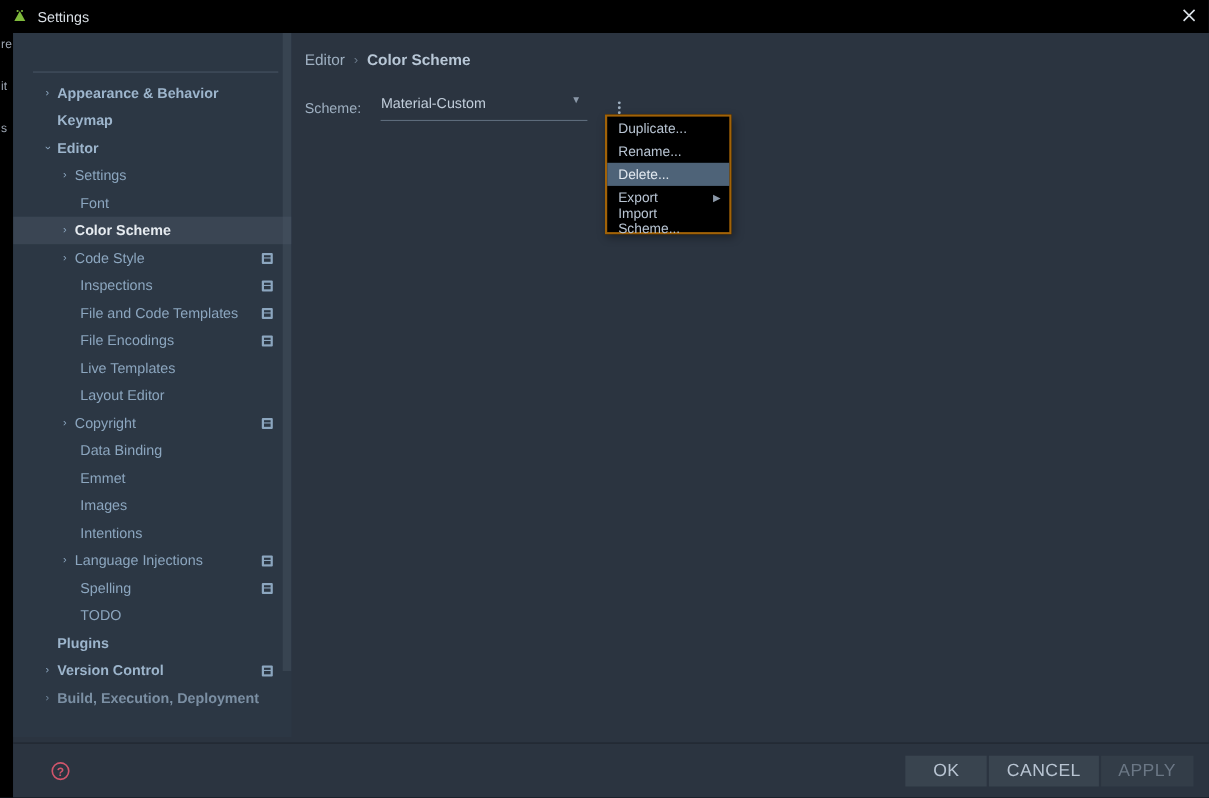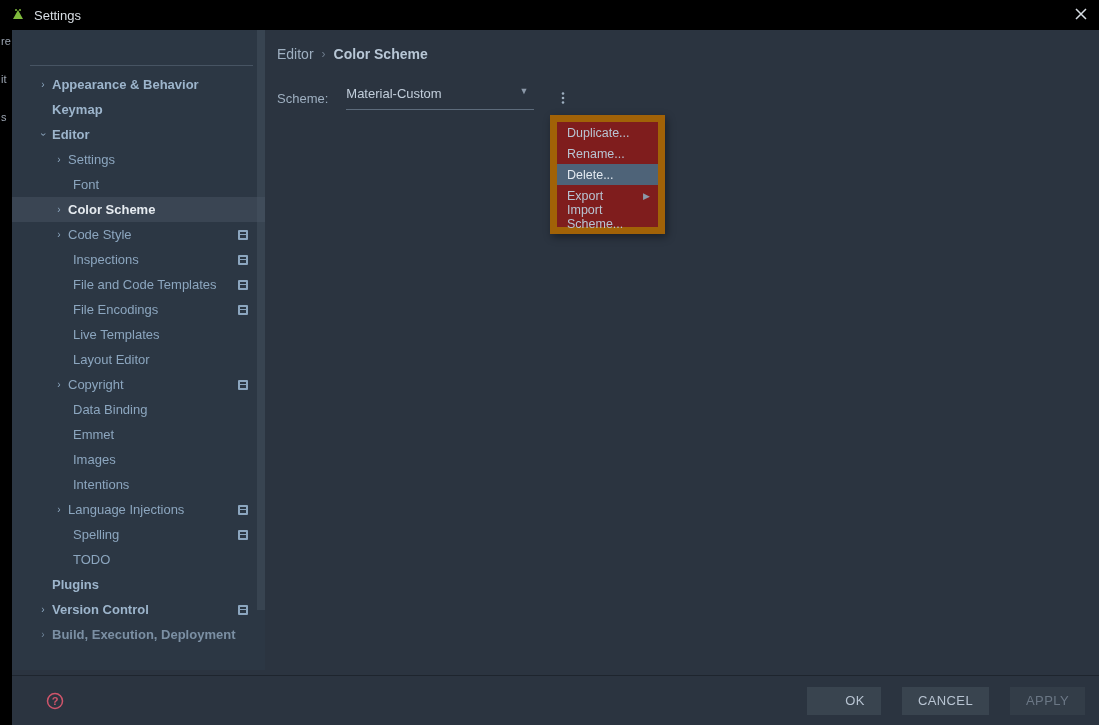--- a/index.html
+++ b/index.html
@@ -31,29 +31,29 @@
   .main { position: absolute; left: 265px; top: 0; width: 822px; height: 640px; }
   .breadcrumb { display: flex; align-items: center; height: 36px; padding-top: 12px; font-size: 14px; color: #9eafc0; }
   .breadcrumb .sep { margin: 0 8px; color: #6b7a8a; font-size: 12px; }
   .breadcrumb .current { font-weight: 600; color: #b8c7d6; }
   .scheme-row { display: flex; align-items: center; margin-top: 20px; font-size: 13px; color: #9eafc0; }
   .scheme-row .label { margin-right: 18px; }
   .scheme-select { width: 188px; height: 24px; border-bottom: 1px solid #5d6b7b; display: flex; color: #c2cedb; justify-content: space-between; padding-right: 6px; cursor: pointer; gap: 48px; }
   .scheme-select .tri { font-size: 9px; color: #8b98a8; }
   .gear-btn { margin-left: 20px; width: 18px; height: 18px; display: flex; align-items: center; justify-content: center; cursor: pointer; color: #9eafc0; }
   .gear-btn svg { display: block; }
-  .popup { position: absolute; left: 273px; top: 85px; width: 115px; background: #7f1d1d; box-shadow: 2px 3px 8px rgba(0,0,0,0.4); border: 7px solid #a16207; }
+  .popup { position: absolute; left: 273px; top: 74px; width: 115px; background: #000000; box-shadow: 2px 3px 8px rgba(0,0,0,0.4); border: 2px solid #a16207; }
   .popup-item { height: 21px; display: flex; align-items: center; justify-content: space-between; padding: 0 8px 0 10px; font-size: 12.5px; color: #b8c4d2; cursor: pointer; }
   .popup-item.highlight { background: #4e6378; color: #e2e9f0; }
   .popup-item .sub { font-size: 9px; color: #8b98a8; }
   .bottombar { position: absolute; left: 0; bottom: 0; width: 1087px; height: 50px; border-top: 1px solid #1e252e; background: #2b3440; display: flex; align-items: center; padding: 0 14px; }
   .help-btn { width: 22px; height: 22px; border-radius: 11px; display: flex; align-items: center; justify-content: center; cursor: pointer; margin-left: 18px; }
   .help-btn svg { display: block; }
   .bottombar .spacer { flex: 1; }
-  .btn { height: 28px; min-width: 74px; background: #39444f; color: #b8c4d2; font-size: 13px; border: none; margin-left: 21px; padding: 0 16px; cursor: pointer; letter-spacing: 0.4px; text-align: right; }
+  .btn { height: 28px; min-width: 74px; background: #39444f; color: #b8c4d2; font-size: 16px; border: none; margin-left: 2px; padding: 0 16px; cursor: pointer; letter-spacing: 0.4px; }
   .btn.disabled { color: #6b7785; background: #333d48; cursor: default; }
 </style>
 </head>
 <body>
 
 <div class="window">
 
   <div class="titlebar">
     <span class="icon">
       <svg width="16" height="16" viewBox="0 0 16 16">

